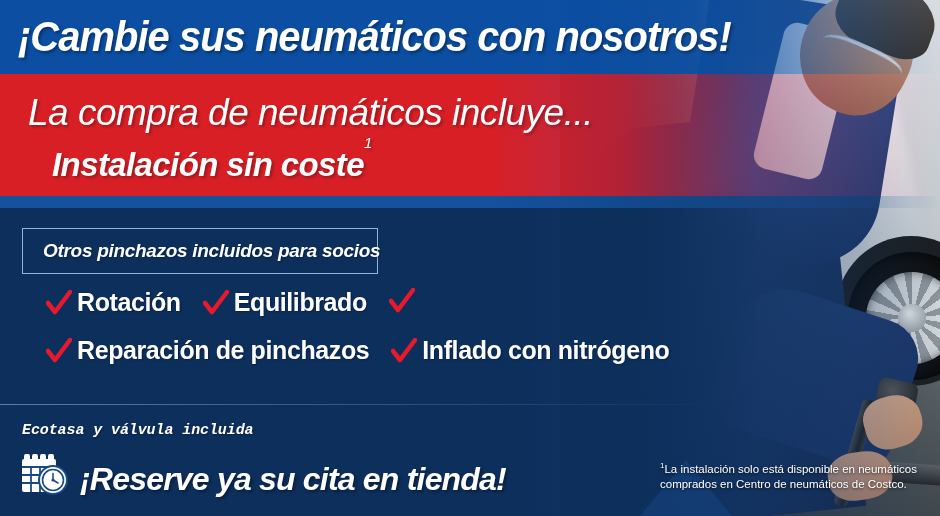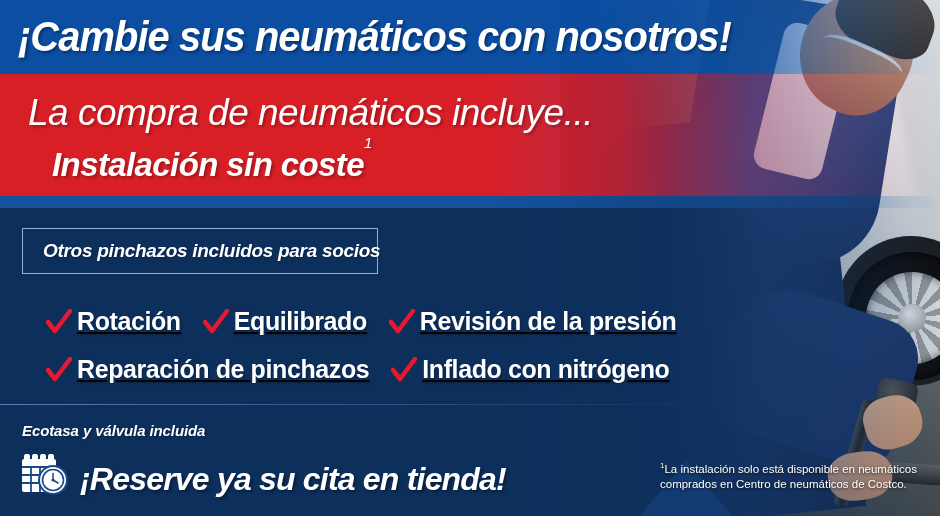--- a/index.html
+++ b/index.html
@@ -220,24 +220,23 @@
     font-size:19px;font-weight:bold;font-style:italic;
     color:#ffffff;letter-spacing:-.3px;
     text-shadow:1px 1px 2px rgba(0,0,0,.3);
     white-space:nowrap;
   }
 
   .svc-rows{
     position:absolute;left:46px;top:288px;width:660px;
   }
   .svc-row{
-    display:flex;align-items:flex-end;
+    display:flex;align-items:flex-start;
     height:48px;
     white-space:nowrap;
-    text-decoration:underline;
   }
   .svc-item{
     display:flex;align-items:center;
     margin-right:22px;
   }
   .tick{
     width:26px;height:26px;margin-right:5px;flex:0 0 auto;
     display:block;
   }
   .svc-text{
@@ -245,20 +244,21 @@
     color:#ffffff;letter-spacing:-.4px;
     text-shadow:1px 1px 2px rgba(0,0,0,.3);
   }
 
   .ecotasa{
     position:absolute;left:22px;top:422px;
     font-size:15px;font-style:italic;font-weight:600;
     color:#ffffff;letter-spacing:-.1px;
     text-shadow:1px 1px 2px rgba(0,0,0,.3);
     white-space:nowrap;
+    font-family:Liberation Mono, monospace;
   }
 
   .cta{
     position:absolute;left:20px;top:450px;
     display:flex;align-items:flex-end;
   }
   .cal-icon{width:50px;height:48px;flex:0 0 auto;margin-right:10px;display:block;}
   .cta-text{
     font-size:32px;font-weight:bold;font-style:italic;
     color:#ffffff;letter-spacing:-.8px;
@@ -332,21 +332,20 @@
       <div class="svc-item">
         <svg class="tick" viewBox="0 0 26 26">
             <path d="M2 13 L9 22 L24 2" fill="none" stroke="#e8192c" stroke-width="4.5" stroke-linecap="round" stroke-linejoin="round"></path>
           </svg>
         <span class="svc-text">Equilibrado</span>
       </div>
       <div class="svc-item">
         <svg class="tick" viewBox="0 0 26 26">
             <path d="M2 13 L9 22 L24 2" fill="none" stroke="#e8192c" stroke-width="4.5" stroke-linecap="round" stroke-linejoin="round"></path>
           </svg>
-        <span class="svc-text">Revisión de la presión</span>
       </div>
     </div>
     <div class="svc-row">
       <div class="svc-item">
         <svg class="tick" viewBox="0 0 26 26">
             <path d="M2 13 L9 22 L24 2" fill="none" stroke="#e8192c" stroke-width="4.5" stroke-linecap="round" stroke-linejoin="round"></path>
           </svg>
         <span class="svc-text">Reparación de pinchazos</span>
       </div>
       <div class="svc-item">

